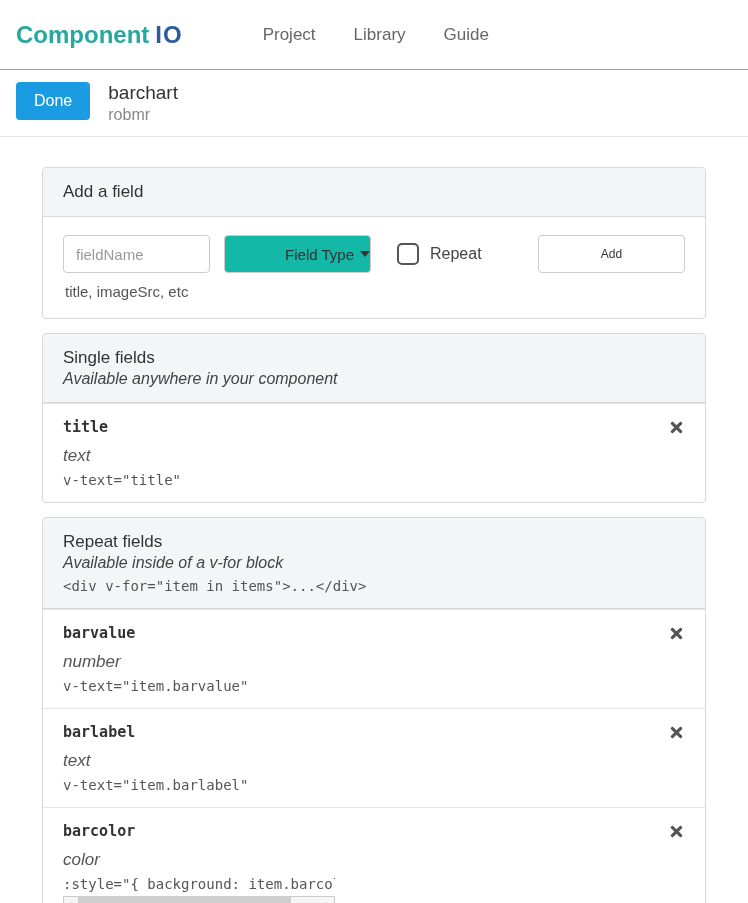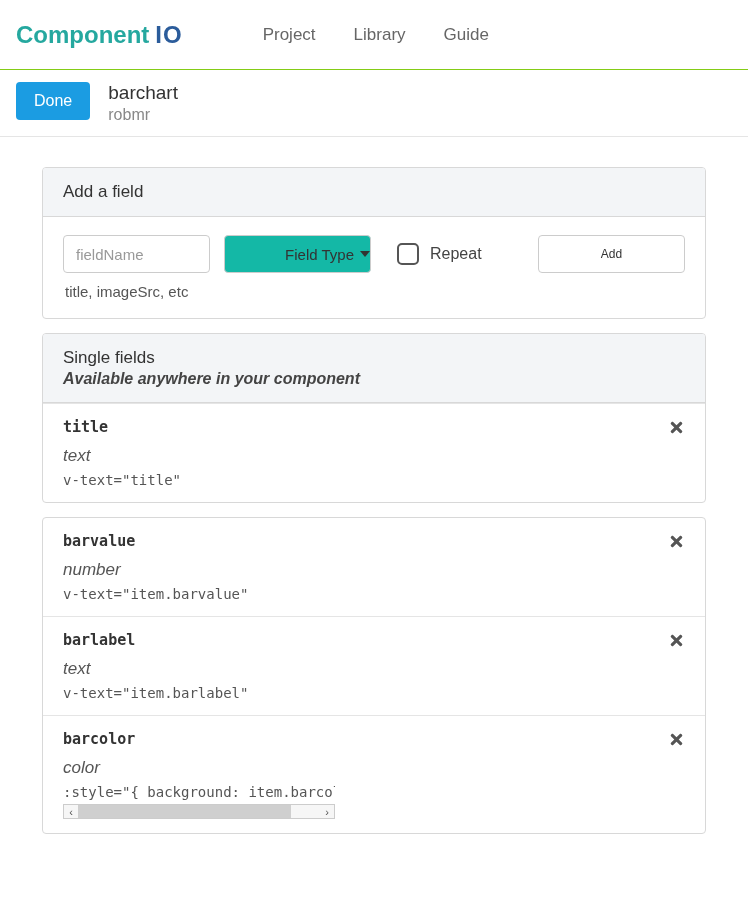--- a/index.html
+++ b/index.html
@@ -11,21 +11,21 @@
 .navlinks { display: flex; gap: 38px; font-size: 17px; color: #666; margin-left: 40px; }
 .navlink { cursor: pointer; }
 .subheader { display: flex; align-items: flex-start; padding: 12px 16px; border-bottom: 1px solid #e5e5e5; }
 .done-btn { background: #1b9ce2; color: #fff; border: none; border-radius: 4px; padding: 10px 18px; font-size: 16px; cursor: pointer; margin-right: 18px; }
 .pagetitle { font-size: 19px; color: #333; }
 .pageowner { font-size: 16px; color: #888; margin-top: 2px; }
 .content { padding: 16px 42px 24px 42px; }
 .card { border: 1px solid #d8d8d8; border-radius: 4px; margin-top: 14px; overflow: hidden; }
 .card-header { background: #f3f5f7; padding: 14px 20px; border-bottom: 1px solid #d8d8d8; }
 .card-header .ch-title { font-size: 17px; color: #333; }
-.card-header .ch-sub { font-style: italic; color: #444; font-size: 16px; margin-top: 2px; font-weight: bold; }
+.card-header .ch-sub { font-style: italic; color: #444; font-size: 16px; margin-top: 2px; }
 .card-header code { font-family: "SFMono-Regular", Consolas, monospace; font-size: 14px; color: #555; display: block; margin-top: 6px; }
 .card-body { padding: 18px 20px; }
 .addrow { display: flex; align-items: center; gap: 14px; }
 .input-text { width: 147px; height: 38px; border: 1px solid #ccc; border-radius: 4px; padding: 16px 12px; font-size: 15px; }
 .input-text::placeholder { color: #999; }
 .dropdown-btn { width: 147px; height: 38px; border: 1px solid #ccc; border-radius: 4px; background: #14b8a6; display: flex; align-items: center; justify-content: flex-end; gap: 6px; font-size: 15px; color: #333; cursor: pointer; }
 .caret { width: 0; height: 0; border-left: 5px solid transparent; border-right: 5px solid transparent; border-top: 6px solid #333; }
 .checkbox-wrap { display: flex; align-items: center; gap: 11px; margin-left: 12px; }
 .checkbox { width: 22px; height: 22px; border: 2px solid #555; border-radius: 5px; cursor: pointer; }
 .checkbox-label { font-size: 16px; color: #444; }
@@ -103,20 +103,25 @@
       </div>
       <span class="delete-icon">
         <svg viewBox="0 0 352 512">
             <path d="M242.7 256l100.1-100.1c12.3-12.3 12.3-32.2 0-44.5l-22.2-22.2c-12.3-12.3-32.2-12.3-44.5 0L176 189.3 75.9 89.2c-12.3-12.3-32.2-12.3-44.5 0L9.2 111.4c-12.3 12.3-12.3 32.2 0 44.5L109.3 256 9.2 356.1c-12.3 12.3-12.3 32.2 0 44.5l22.2 22.2c12.3 12.3 32.2 12.3 44.5 0L176 322.7l100.1 100.1c12.3 12.3 32.2 12.3 44.5 0l22.2-22.2c12.3-12.3 12.3-32.2 0-44.5L242.7 256z"></path>
           </svg>
       </span>
     </div>
   </div>
 
   <div class="card">
+    <div class="card-header">
+      <div class="ch-title">Repeat fields</div>
+      <div class="ch-sub">Available inside of a v-for block</div>
+      <code>&lt;div v-for="item in items"&gt;...&lt;/div&gt;</code>
+    </div>
 
     <div class="field-row">
       <div class="field-info">
         <div class="field-name">barvalue</div>
         <div class="field-type">number</div>
         <div class="field-bind">v-text="item.barvalue"</div>
       </div>
       <span class="delete-icon">
         <svg viewBox="0 0 352 512">
             <path d="M242.7 256l100.1-100.1c12.3-12.3 12.3-32.2 0-44.5l-22.2-22.2c-12.3-12.3-32.2-12.3-44.5 0L176 189.3 75.9 89.2c-12.3-12.3-32.2-12.3-44.5 0L9.2 111.4c-12.3 12.3-12.3 32.2 0 44.5L109.3 256 9.2 356.1c-12.3 12.3-12.3 32.2 0 44.5l22.2 22.2c12.3 12.3 32.2 12.3 44.5 0L176 322.7l100.1 100.1c12.3 12.3 32.2 12.3 44.5 0l22.2-22.2c12.3-12.3 12.3-32.2 0-44.5L242.7 256z"></path>

